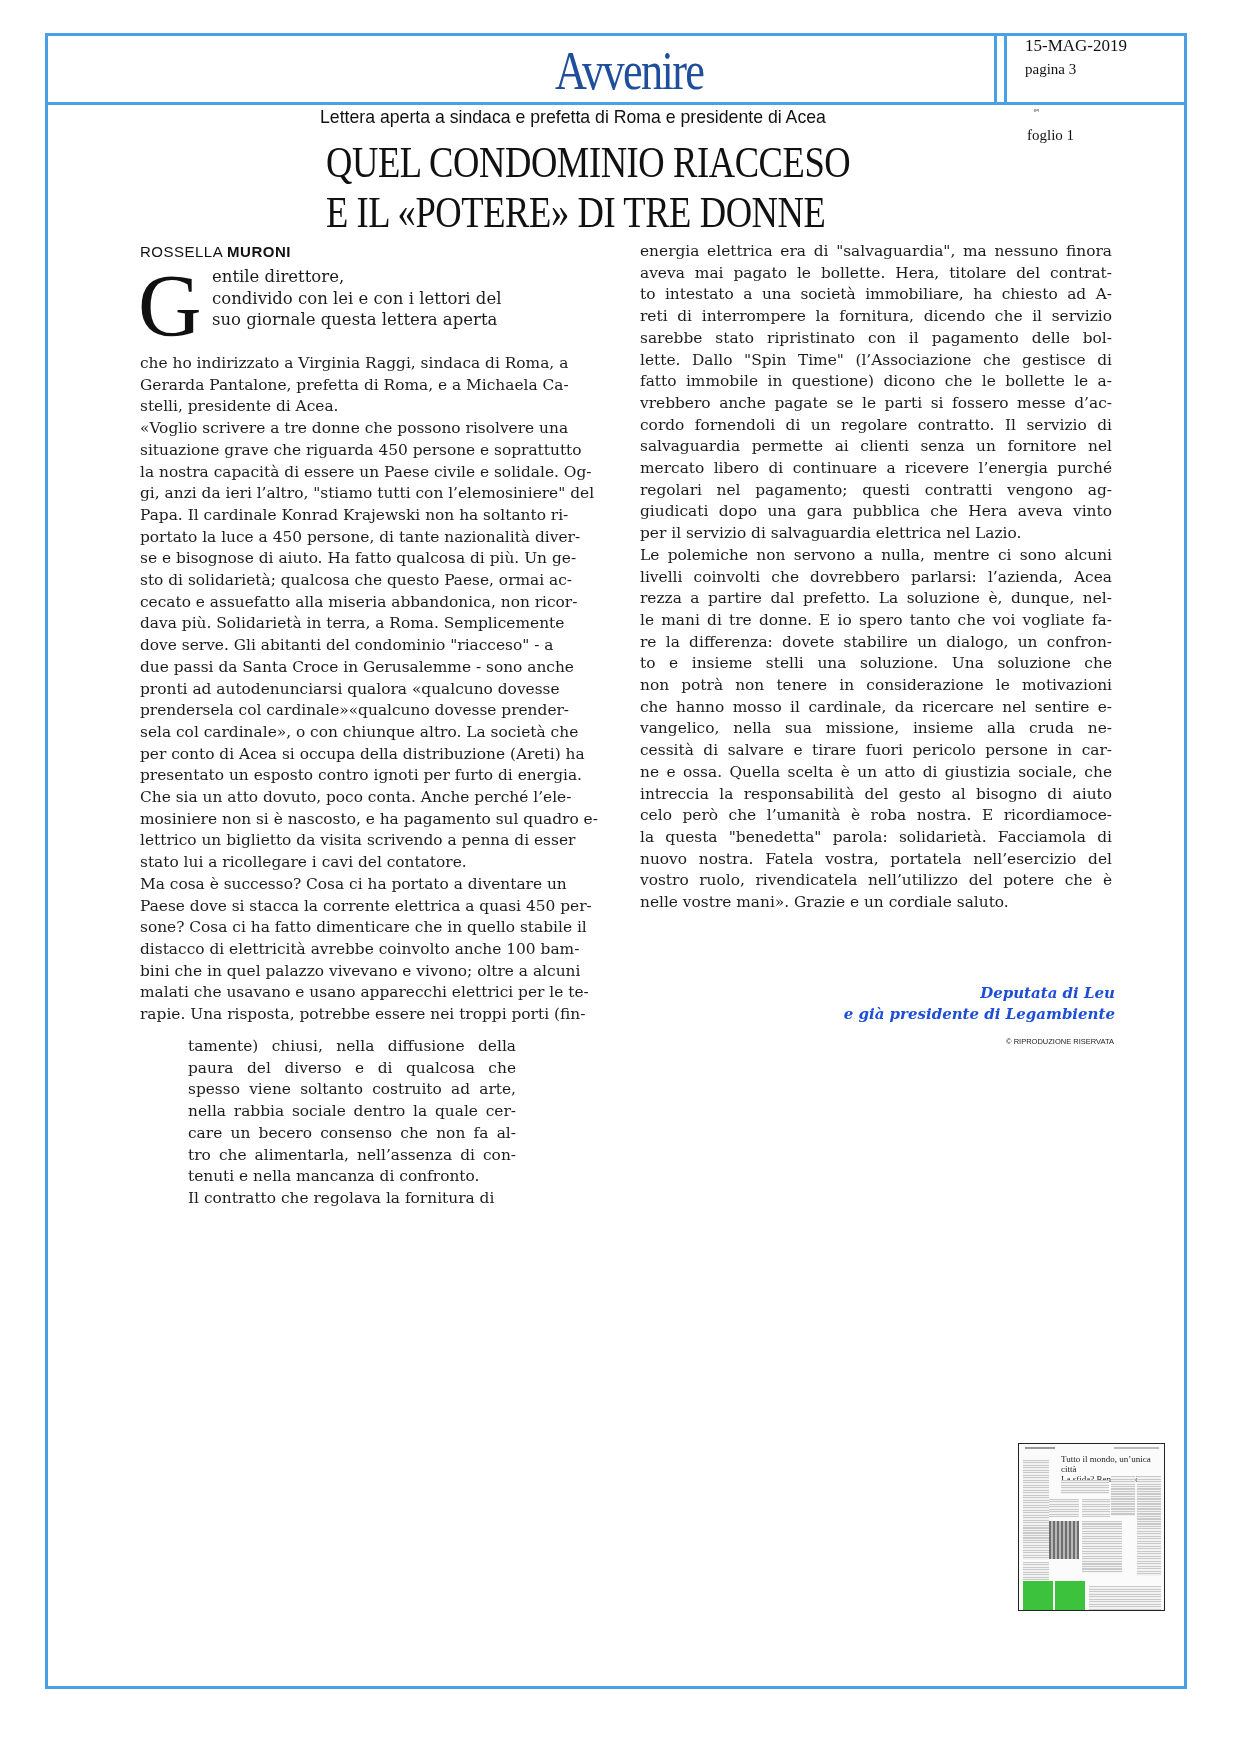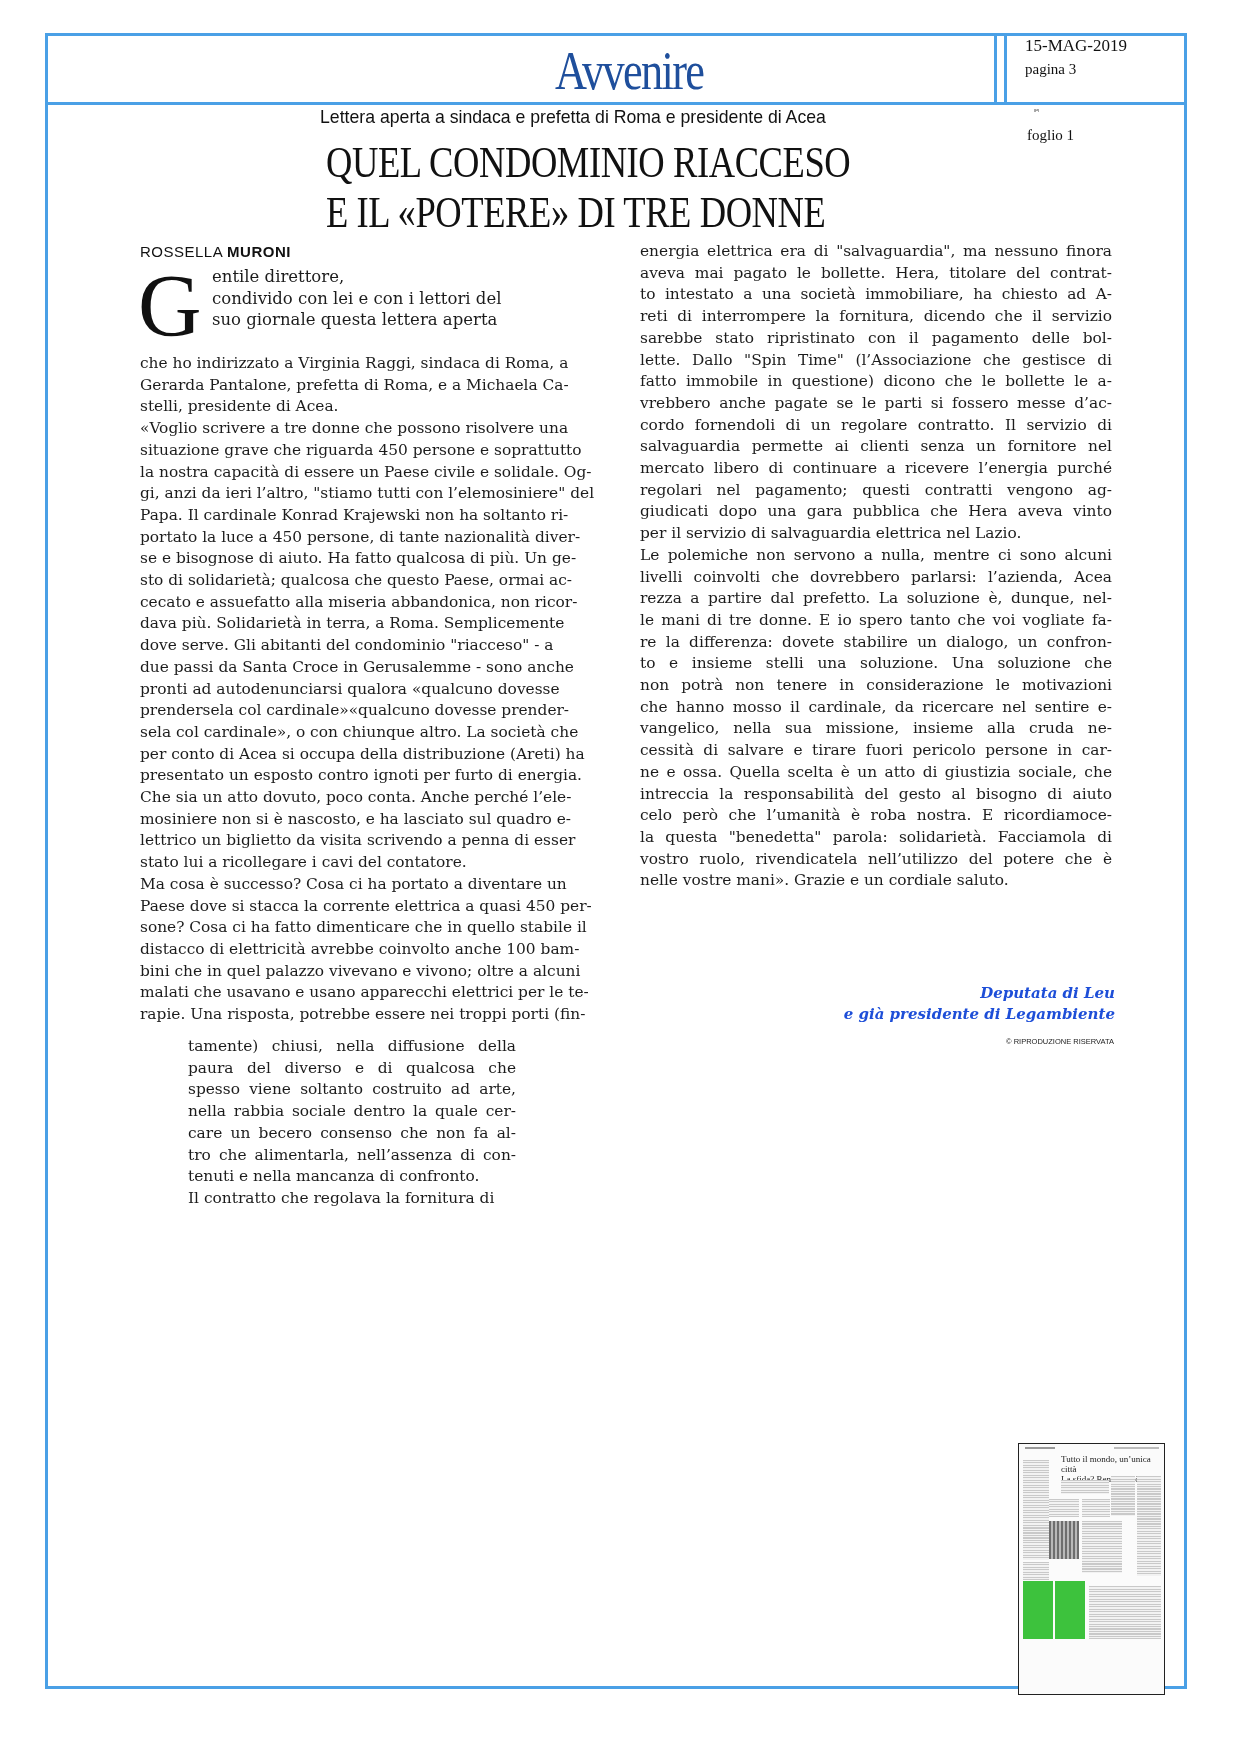--- a/index.html
+++ b/index.html
@@ -26,21 +26,21 @@
   .line { display: block; white-space: nowrap; text-align-last: justify; }
   .line.last { text-align-last: left; }
   .dropcap { position: absolute; left: 138px; top: 262px; font-family: "Liberation Serif", serif; font-size: 88px; line-height: 1; color: #111; }
   .intro { position: absolute; left: 212px; top: 266px; font-family: "DejaVu Serif", serif; font-size: 16.5px; line-height: 21.5px; color: #1c1c1c; }
 
   .narrow-col { position: absolute; left: 140px; top: 1036px; width: 328px; font-family: "DejaVu Serif", serif; font-size: 15.4px; line-height: 21.7px; color: #1c1c1c; margin-left: 48px; }
 
   .signature { position: absolute; right: 131px; top: 983px; text-align: right; font-family: "DejaVu Serif", serif; font-style: italic; font-weight: bold; font-size: 15px; line-height: 21px; color: #1d4ed8; }
   .copyright { position: absolute; right: 132px; top: 1037px; font-family: "Liberation Sans", sans-serif; font-size: 7.5px; color: #222; }
 
-  .thumb { position: absolute; left: 1018px; top: 1443px; width: 147px; height: 252px; border: 1.5px solid #222; background: #fbfbfb; box-sizing: border-box; overflow: hidden; }
+  .thumb { position: absolute; left: 1018px; top: 1443px; width: 147px; height: 168px; border: 1.5px solid #222; background: #fbfbfb; box-sizing: border-box; overflow: hidden; }
   .thumb .t-head { position: absolute; left: 42px; top: 10px; font-family: "Liberation Serif", serif; font-size: 9px; line-height: 10px; color: #222; }
   .thumb .gray { position: absolute; background: repeating-linear-gradient(#c9c9c9 0 1px, #f2f2f2 1px 2.5px); }
   .thumb .green { position: absolute; background: #3dc23d; }
   .thumb .photo { position: absolute; background: repeating-linear-gradient(90deg, #6e6e6e 0 2px, #b9b9b9 2px 4px); }
   .thumb .bar { position: absolute; height: 2px; background: #999; }
 </style>
 </head>
 <body>
 
 <div class="frame-box" id="header-box"></div>
@@ -86,21 +86,21 @@
     <span class="line">cecato e assuefatto alla miseria abbandonica, non ricor-</span>
     <span class="line">dava più. Solidarietà in terra, a Roma. Semplicemente</span>
     <span class="line">dove serve. Gli abitanti del condominio "riacceso" - a</span>
     <span class="line">due passi da Santa Croce in Gerusalemme - sono anche</span>
     <span class="line">pronti ad autodenunciarsi qualora «qualcuno dovesse</span>
     <span class="line">prendersela col cardinale»«qualcuno dovesse prender-</span>
     <span class="line">sela col cardinale», o con chiunque altro. La società che</span>
     <span class="line">per conto di Acea si occupa della distribuzione (Areti) ha</span>
     <span class="line">presentato un esposto contro ignoti per furto di energia.</span>
     <span class="line">Che sia un atto dovuto, poco conta. Anche perché l’ele-</span>
-    <span class="line">mosiniere non si è nascosto, e ha lasciato sul quadro e-</span>
+    <span class="line">mosiniere non si è nascosto, e ha pagamento sul quadro e-</span>
     <span class="line">lettrico un biglietto da visita scrivendo a penna di esser</span>
     <span class="line last">stato lui a ricollegare i cavi del contatore.</span>
     <span class="line">Ma cosa è successo? Cosa ci ha portato a diventare un</span>
     <span class="line">Paese dove si stacca la corrente elettrica a quasi 450 per-</span>
     <span class="line">sone? Cosa ci ha fatto dimenticare che in quello stabile il</span>
     <span class="line">distacco di elettricità avrebbe coinvolto anche 100 bam-</span>
     <span class="line">bini che in quel palazzo vivevano e vivono; oltre a alcuni</span>
     <span class="line">malati che usavano e usano apparecchi elettrici per le te-</span>
     <span class="line last">rapie. Una risposta, potrebbe essere nei troppi porti (fin-</span>
   </div>
@@ -137,20 +137,21 @@
     <span class="line">re la differenza: dovete stabilire un dialogo, un confron-</span>
     <span class="line">to e insieme stelli una soluzione. Una soluzione che</span>
     <span class="line">non potrà non tenere in considerazione le motivazioni</span>
     <span class="line">che hanno mosso il cardinale, da ricercare nel sentire e-</span>
     <span class="line">vangelico, nella sua missione, insieme alla cruda ne-</span>
     <span class="line">cessità di salvare e tirare fuori pericolo persone in car-</span>
     <span class="line">ne e ossa. Quella scelta è un atto di giustizia sociale, che</span>
     <span class="line">intreccia la responsabilità del gesto al bisogno di aiuto</span>
     <span class="line">celo però che l’umanità è roba nostra. E ricordiamoce-</span>
     <span class="line">la questa "benedetta" parola: solidarietà. Facciamola di</span>
+    <span class="line">nuovo nostra. Fatela vostra, portatela nell’esercizio del</span>
     <span class="line">vostro ruolo, rivendicatela nell’utilizzo del potere che è</span>
     <span class="line last">nelle vostre mani». Grazie e un cordiale saluto.</span>
   </div>
 
 <div class="signature">
   <div>Deputata di Leu</div>
   <div>e già presidente di Legambiente</div>
 </div>
 <div class="copyright">© RIPRODUZIONE RISERVATA</div>
 

